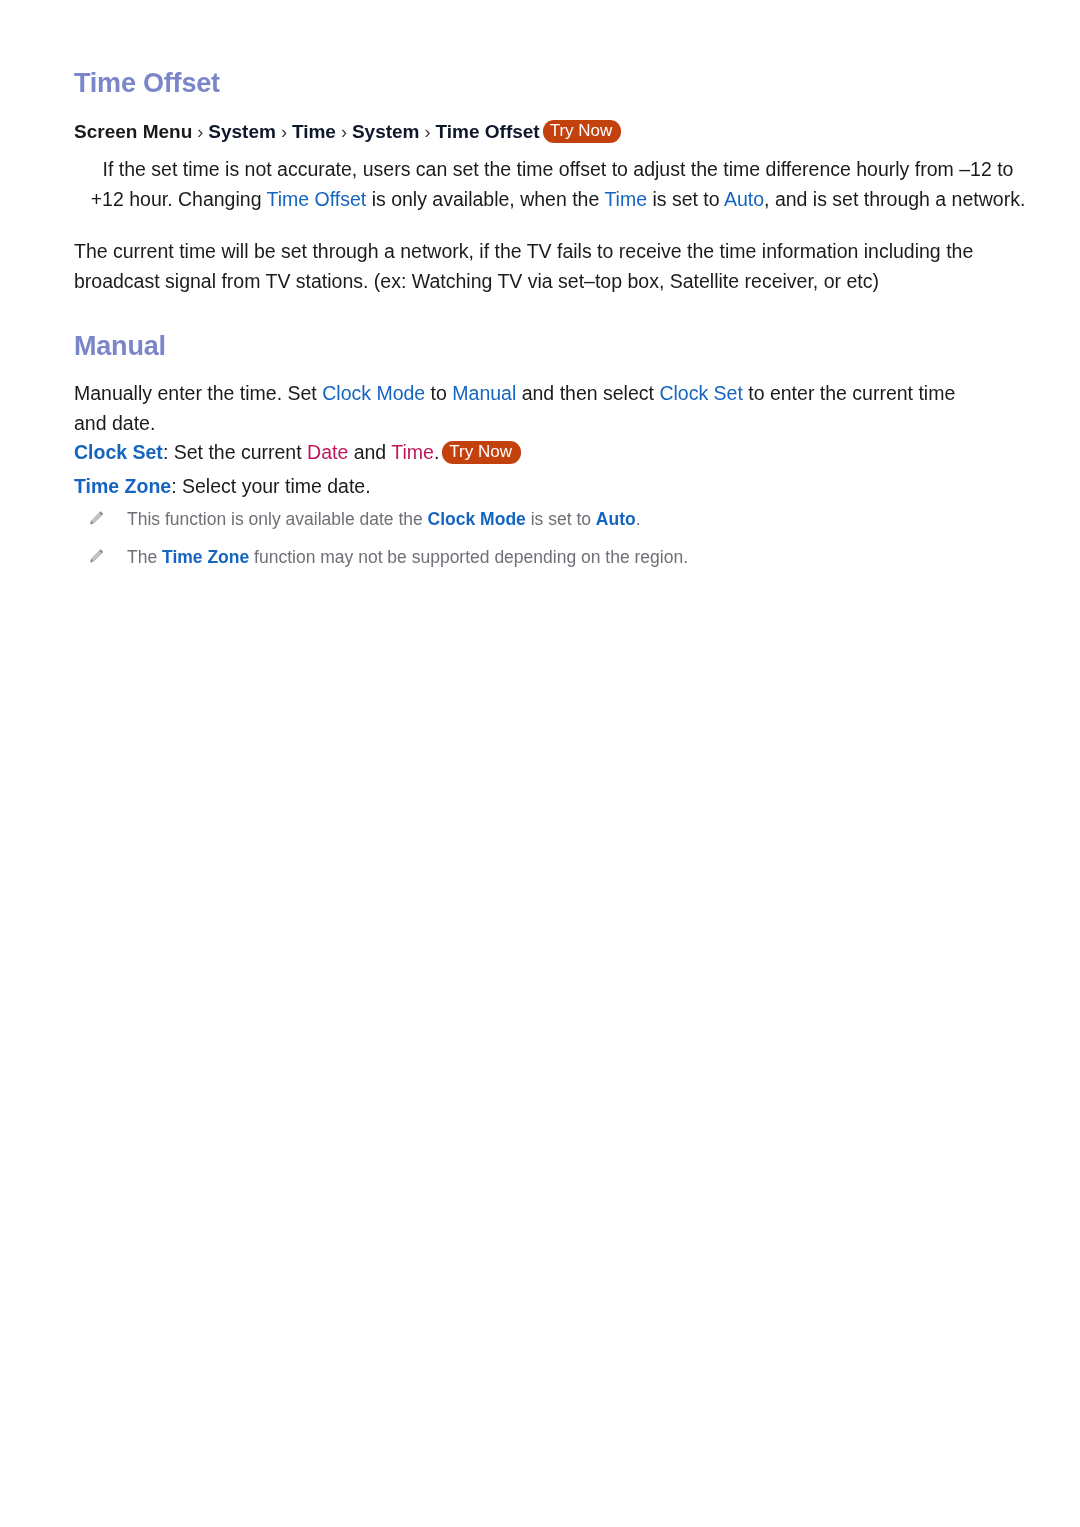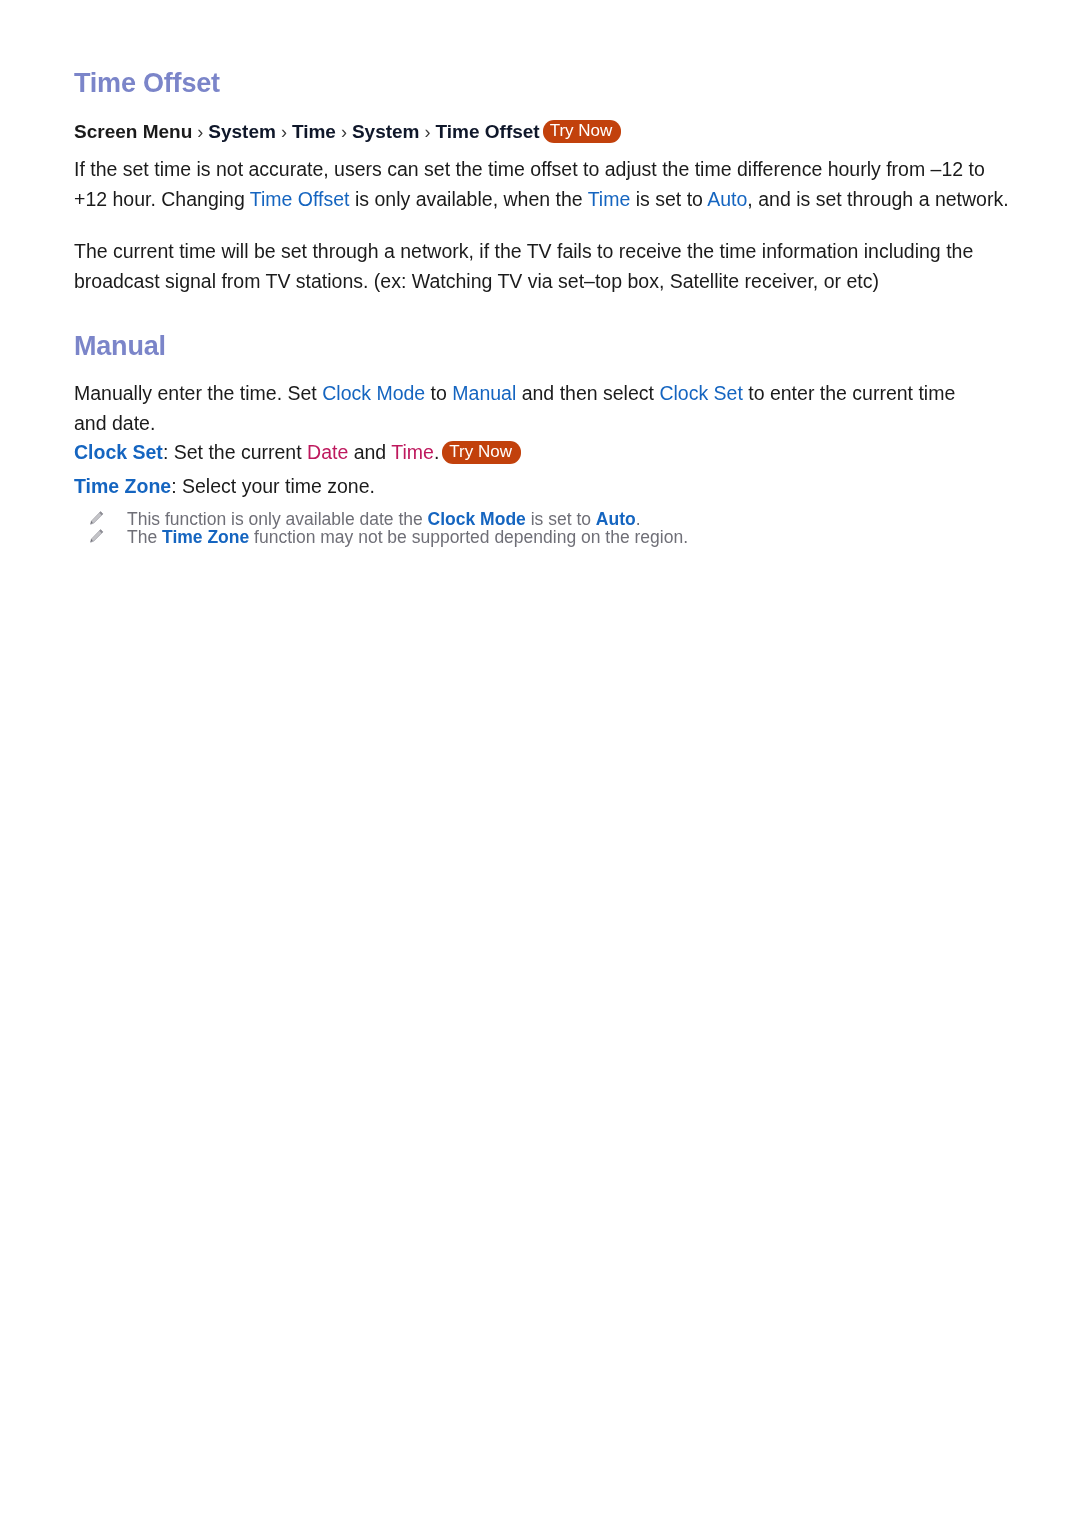--- a/index.html
+++ b/index.html
@@ -87,21 +87,21 @@
 
   
   p.body-text {
     font-size: 19.5px;
     line-height: 30px;
     color: #1b1b1b;
     margin: 0;
     padding: 0;
     font-weight: normal;
   }
-  .para-1 { position: absolute; top: 154px; left: 0; width: 936px; }
+  .para-1 { position: absolute; top: 154px; left: 16px; width: 936px; text-align: center; }
   .para-2 { position: absolute; top: 236px; left: 0; width: 940px; }
   .para-3 { position: absolute; top: 378px; left: 0; width: 900px; }
 
   .kw {
     color: #1565c0;
     font-weight: normal;
   }
 
   
   .def-line {
@@ -126,21 +126,21 @@
   
   .note {
     position: absolute;
     left: 0;
     width: 900px;
     font-size: 17.5px;
     line-height: 26px;
     color: #6f6f77;
   }
   .note-1 { top: 506px; }
-  .note-2 { top: 524px; }
+  .note-2 { top: 544px; }
 
   .note-icon {
     position: absolute;
     left: 12px;
     top: 3px;
     width: 20px;
     height: 20px;
     display: block;
   }
   .note-body {
@@ -172,21 +172,21 @@
 
     <div class="title-block-2">
       <h1 class="section-title">Manual</h1>
     </div>
 
     <p class="body-text para-3"><span>Manually enter the time. Set </span><span class="kw">Clock Mode</span><span> to </span><span class="kw">Manual</span><span> and then select </span><span class="kw">Clock Set</span><span> to enter the current time and date.</span></p>
 
     <div class="def-line def-line-1"><span class="def-label">Clock Set</span><span>: </span><span>Set the current </span><span class="def-kw">Date</span><span> and </span><span class="def-kw">Time</span><span>.</span><span class="try-now">Try Now</span>
     </div>
 
-    <div class="def-line def-line-2"><span class="def-label">Time Zone</span><span>: </span><span>Select your time zone.</span>
+    <div class="def-line def-line-2"><span class="def-label">Time Zone</span><span>: </span><span>Select your time date.</span>
     </div>
 
     <div class="note note-1">
       <span class="note-icon">
         <svg viewBox="0 0 20 20" width="20" height="20" xmlns="http://www.w3.org/2000/svg">
           <g transform="rotate(0 10 10)">
             <path d="M14.6 2.6 L16.9 4.9 L7.6 14.2 L4.6 15.2 L5.4 12.1 Z" fill="#b7b7bb" stroke="#9a9aa0" stroke-width="0.7" stroke-linejoin="round"></path>
             <path d="M14.6 2.6 L16.9 4.9 L15.6 6.2 L13.3 3.9 Z" fill="#8e8e95"></path>
             <path d="M4.6 15.2 L5.4 12.1 L6.6 13.3 Z" fill="#6f6f77"></path>
             <path d="M5.6 11.9 L13.4 4.1 L15.4 6.1 L7.6 13.9 Z" fill="#cfcfd3" opacity="0.55"></path>

